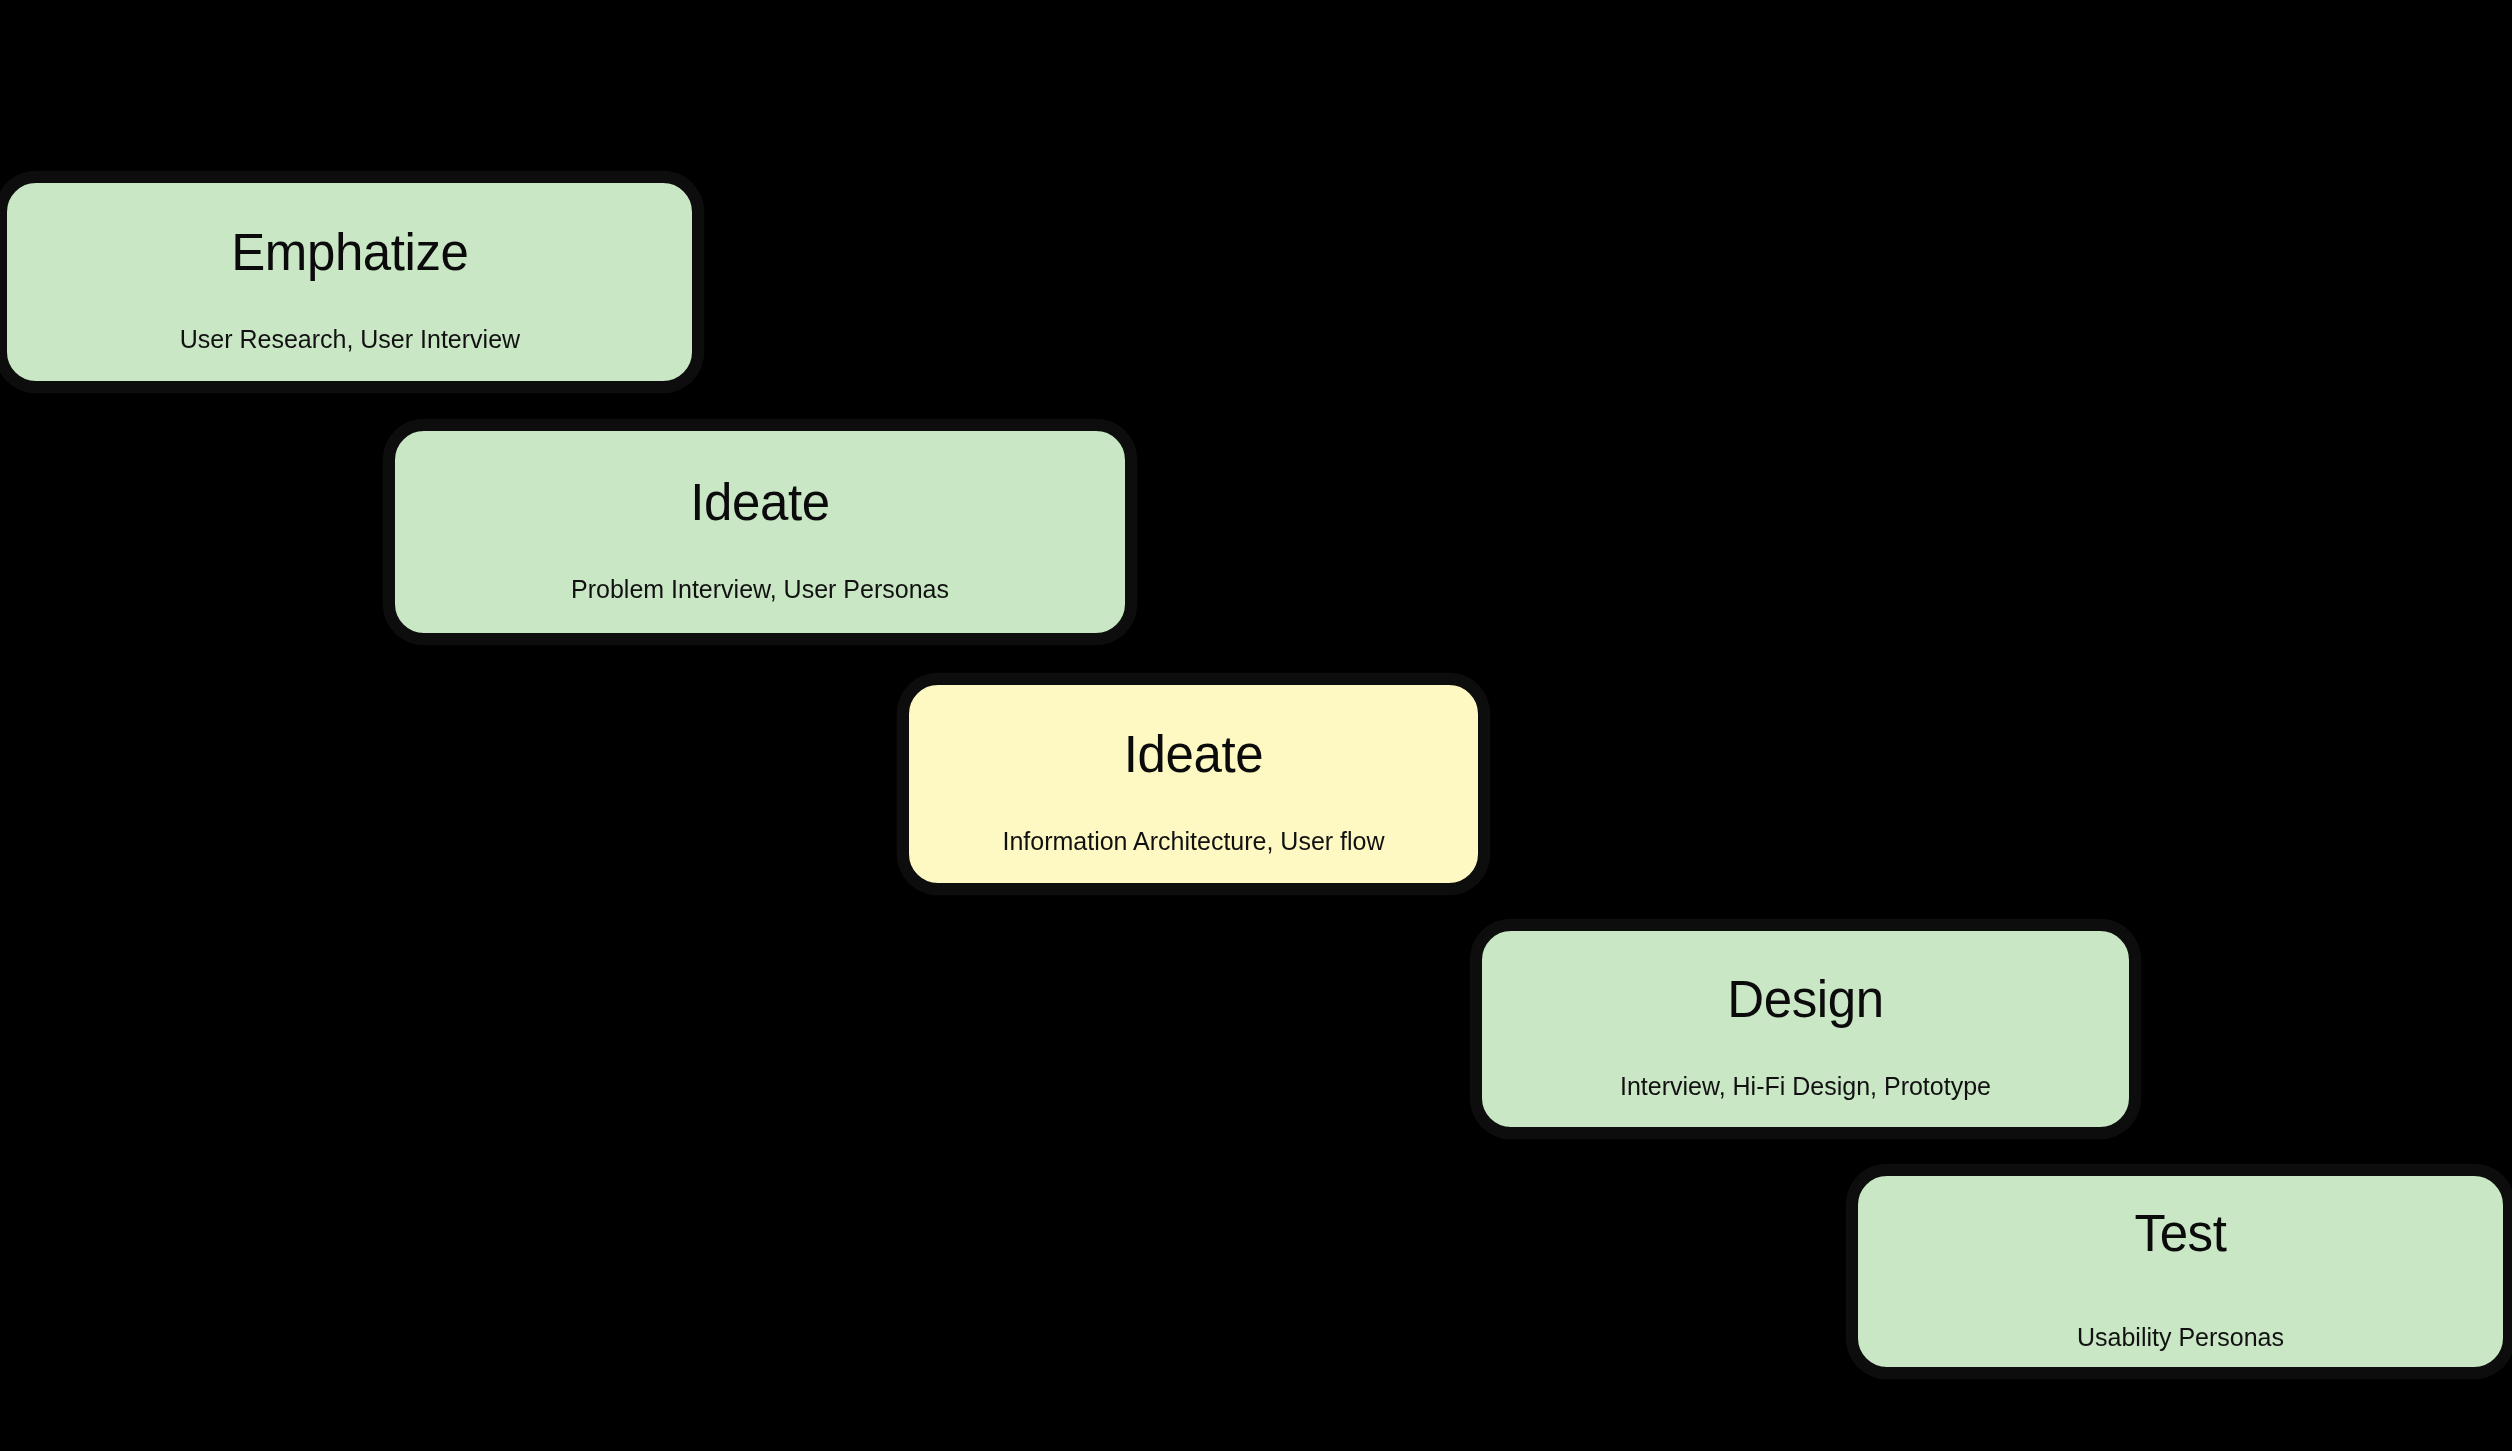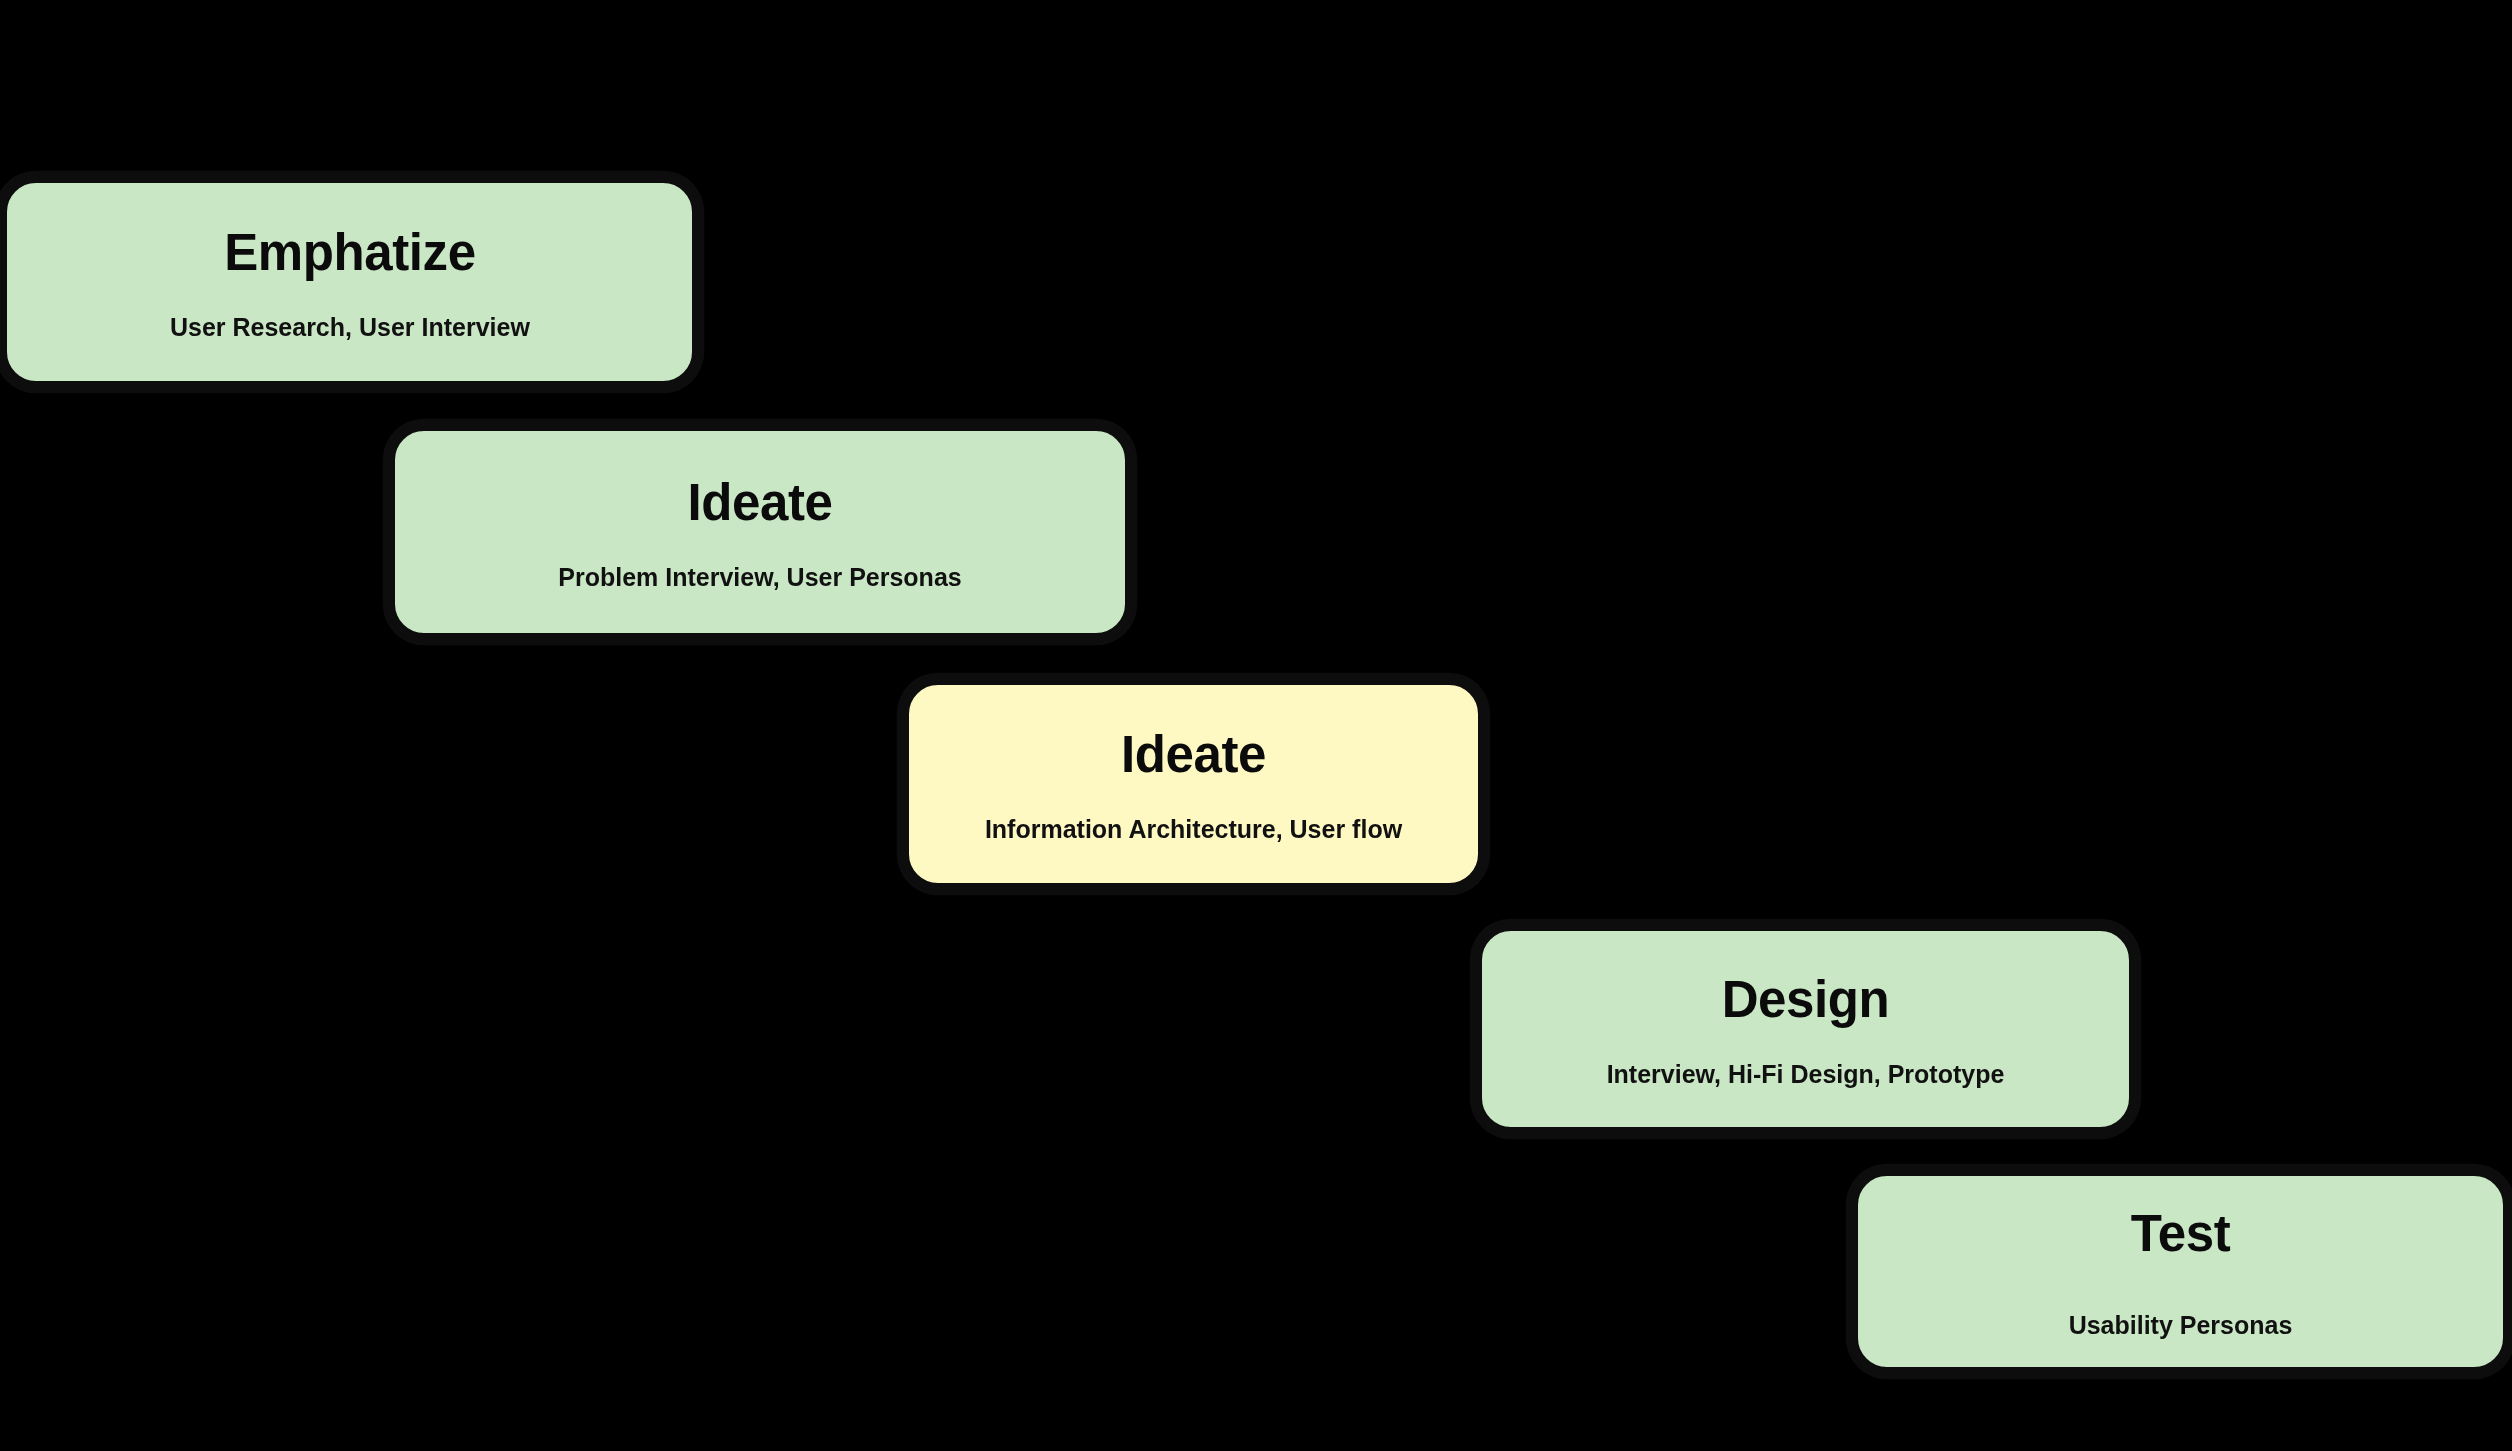--- a/index.html
+++ b/index.html
@@ -32,30 +32,30 @@
     align-items: center;
     justify-content: center;
     text-align: center;
     color: #0b0b0b;
     padding: 0 23px;
     box-shadow: 0 0 0 3.3px #0d0d0d;
   }
 
   .step-title {
     font-size: 51px;
-    font-weight: 700;
+    font-weight: 400;
     letter-spacing: -0.4px;
     line-height: 1.05;
-    margin: 4px;
+    margin: 16px;
     color: #0b0b0b;
   }
 
   .step-subtitle {
     font-size: 25px;
-    font-weight: 700;
+    font-weight: 400;
     line-height: 1.2;
     margin: 0;
     margin-top: 28px;
     color: #111111;
   }
 </style>
 </head>
 <body>
 
 <div id="stage">

